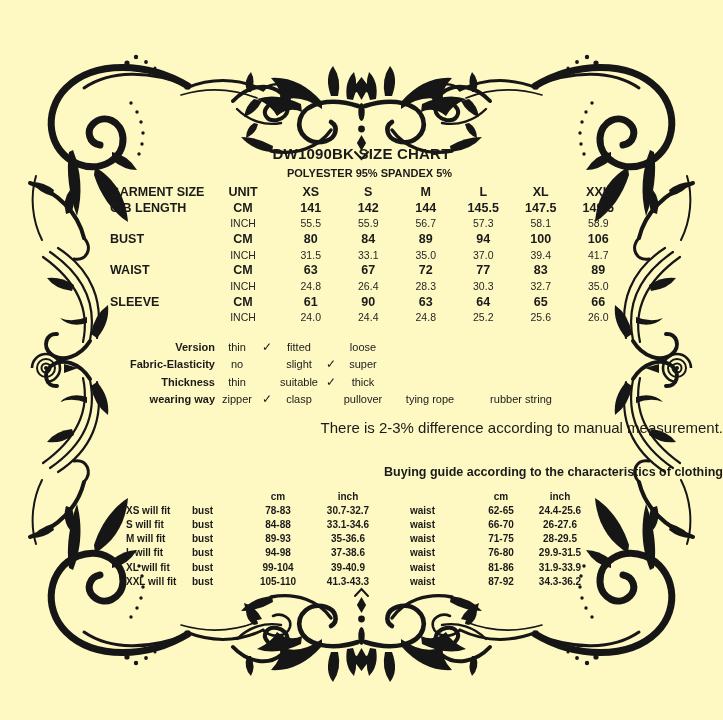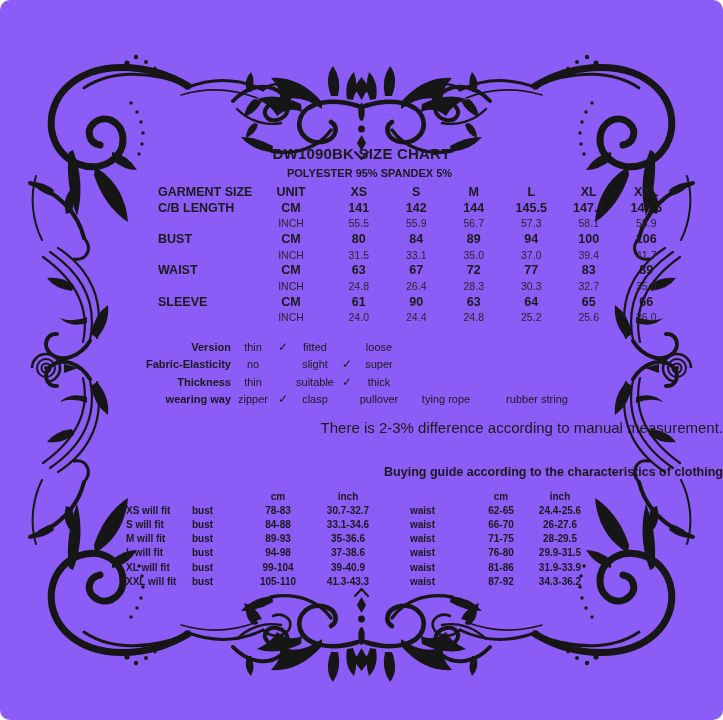--- a/index.html
+++ b/index.html
@@ -1,36 +1,36 @@
 <!DOCTYPE html>
 <html><head>
 <meta charset="utf-8">
 <style>
   html,body{margin:0;padding:0;background:#fff;}
-  .page{position:relative;width:723px;height:720px;background:#8b5cf6;overflow:hidden;
-        font-family:"Liberation Sans",sans-serif;color:#1a1a1a;border-radius:10px;}
+  .page{position:relative;width:723px;height:720px;background:#fef9c3;overflow:hidden;
+        font-family:"Liberation Sans",sans-serif;color:#1a1a1a;}
   .frame{position:absolute;left:0;top:0;width:723px;height:720px;}
   .content{position:absolute;left:0;top:0;width:723px;height:720px;}
 
   .title{position:absolute;top:145px;left:0;right:0;text-align:center;
          font-size:15px;font-weight:700;letter-spacing:.2px;}
   .subtitle{position:absolute;top:167px;left:16px;right:0;text-align:center;
          font-size:11px;font-weight:700;}
 
   .size-table{position:absolute;left:110px;top:184px;display:grid;
        grid-template-columns:108px 50px 14px repeat(6,57.5px);
-       grid-auto-rows:15.7px;align-items:center;font-size:12.5px;font-weight:700;margin-left:48px;}
+       grid-auto-rows:15.7px;align-items:center;font-size:12.5px;font-weight:700;}
   .size-table div{white-space:nowrap;}
   .size-table .lab{text-align:left;}
   .size-table .num{text-align:center;}
   .size-table .in{font-weight:400;font-size:10.5px;color:#262626;}
 
   .attrs{position:absolute;left:0;top:338px;display:grid;
        grid-template-columns:215px 44px 16px 48px 16px 48px 13px 60px 13px 96px;
-       grid-auto-rows:17.5px;align-items:center;font-size:11px;padding-left:16px;}
+       grid-auto-rows:17.5px;align-items:center;font-size:11px;}
   .attrs .alab{font-weight:700;text-align:right;}
   .attrs .opt{text-align:center;white-space:nowrap;}
   .attrs .chk{text-align:center;font-size:12px;}
 
   .notes{position:absolute;top:421px;left:0;right:0;text-align:right;
        font-size:15px;line-height:14.5px;}
   .guide-title{position:absolute;top:465px;left:0;right:0;text-align:right;
        font-size:12.5px;font-weight:700;}
 
   .guide{position:absolute;left:126px;top:489px;display:grid;

